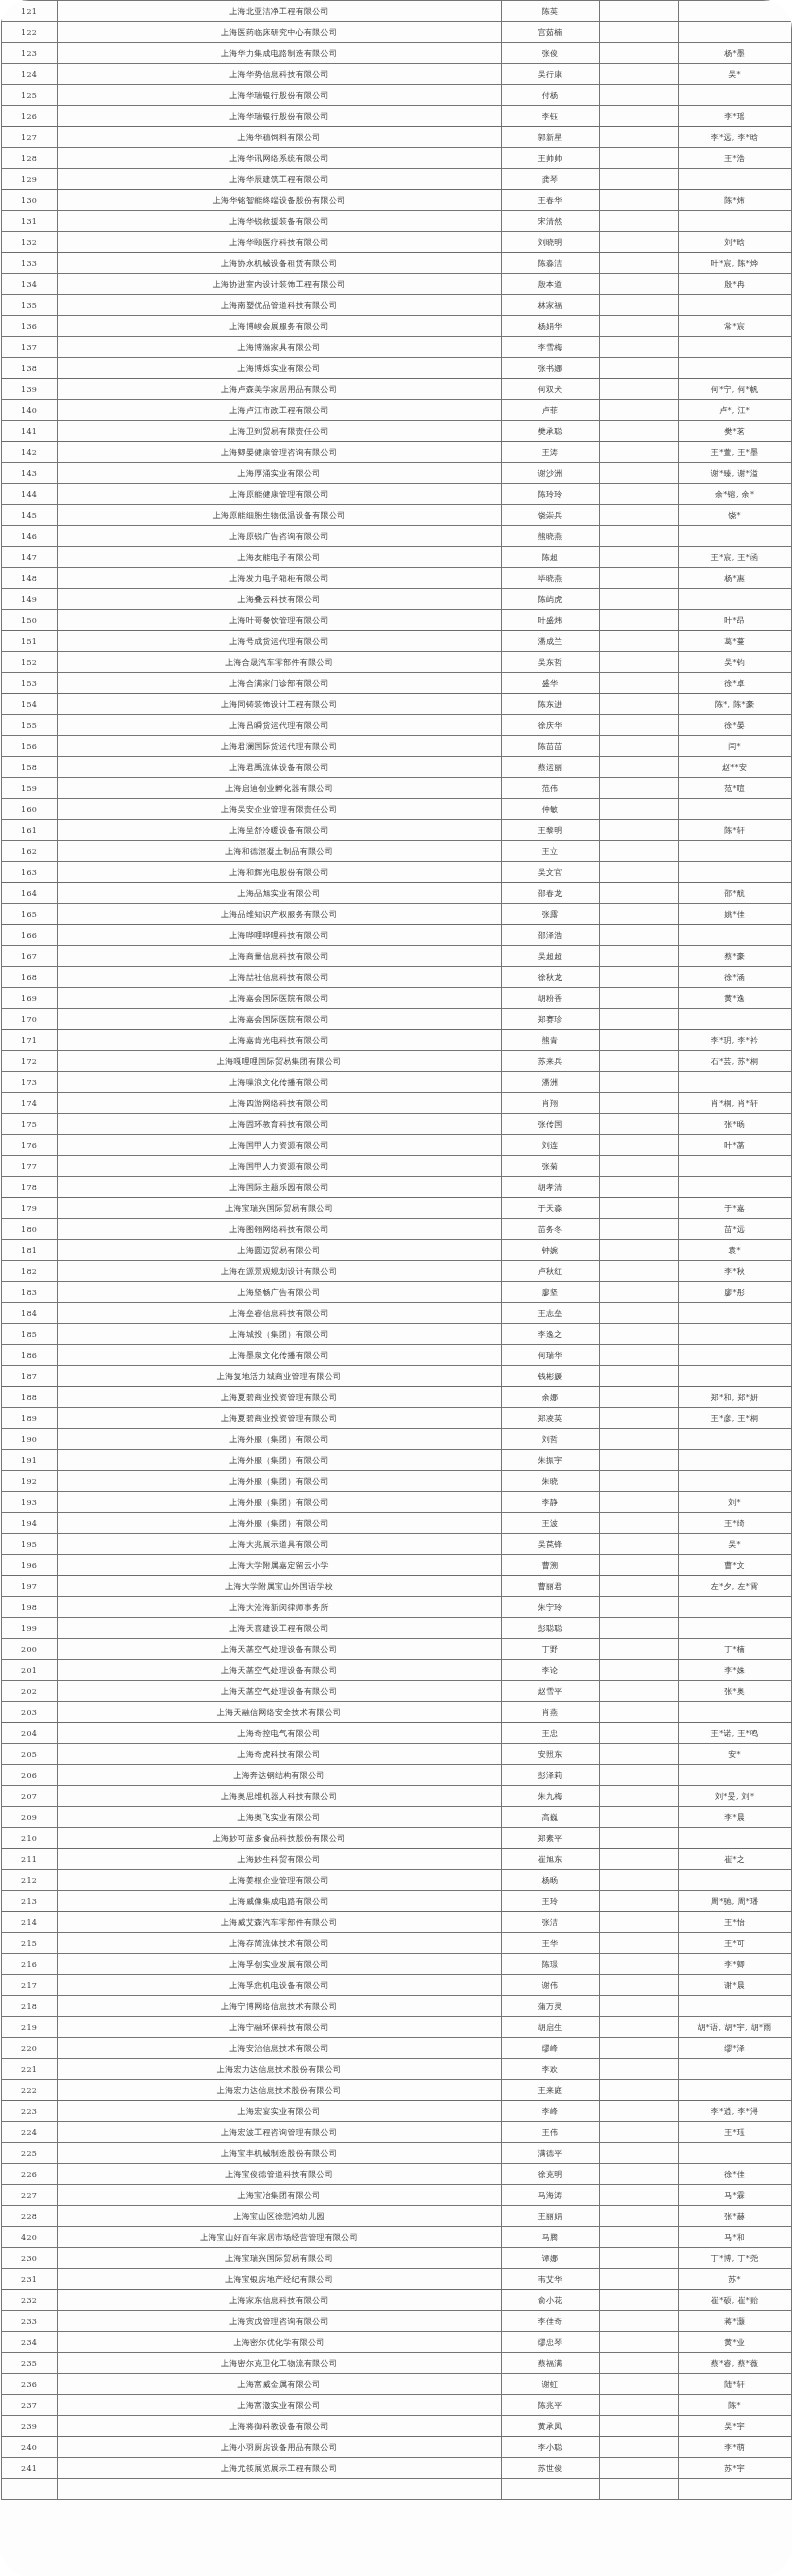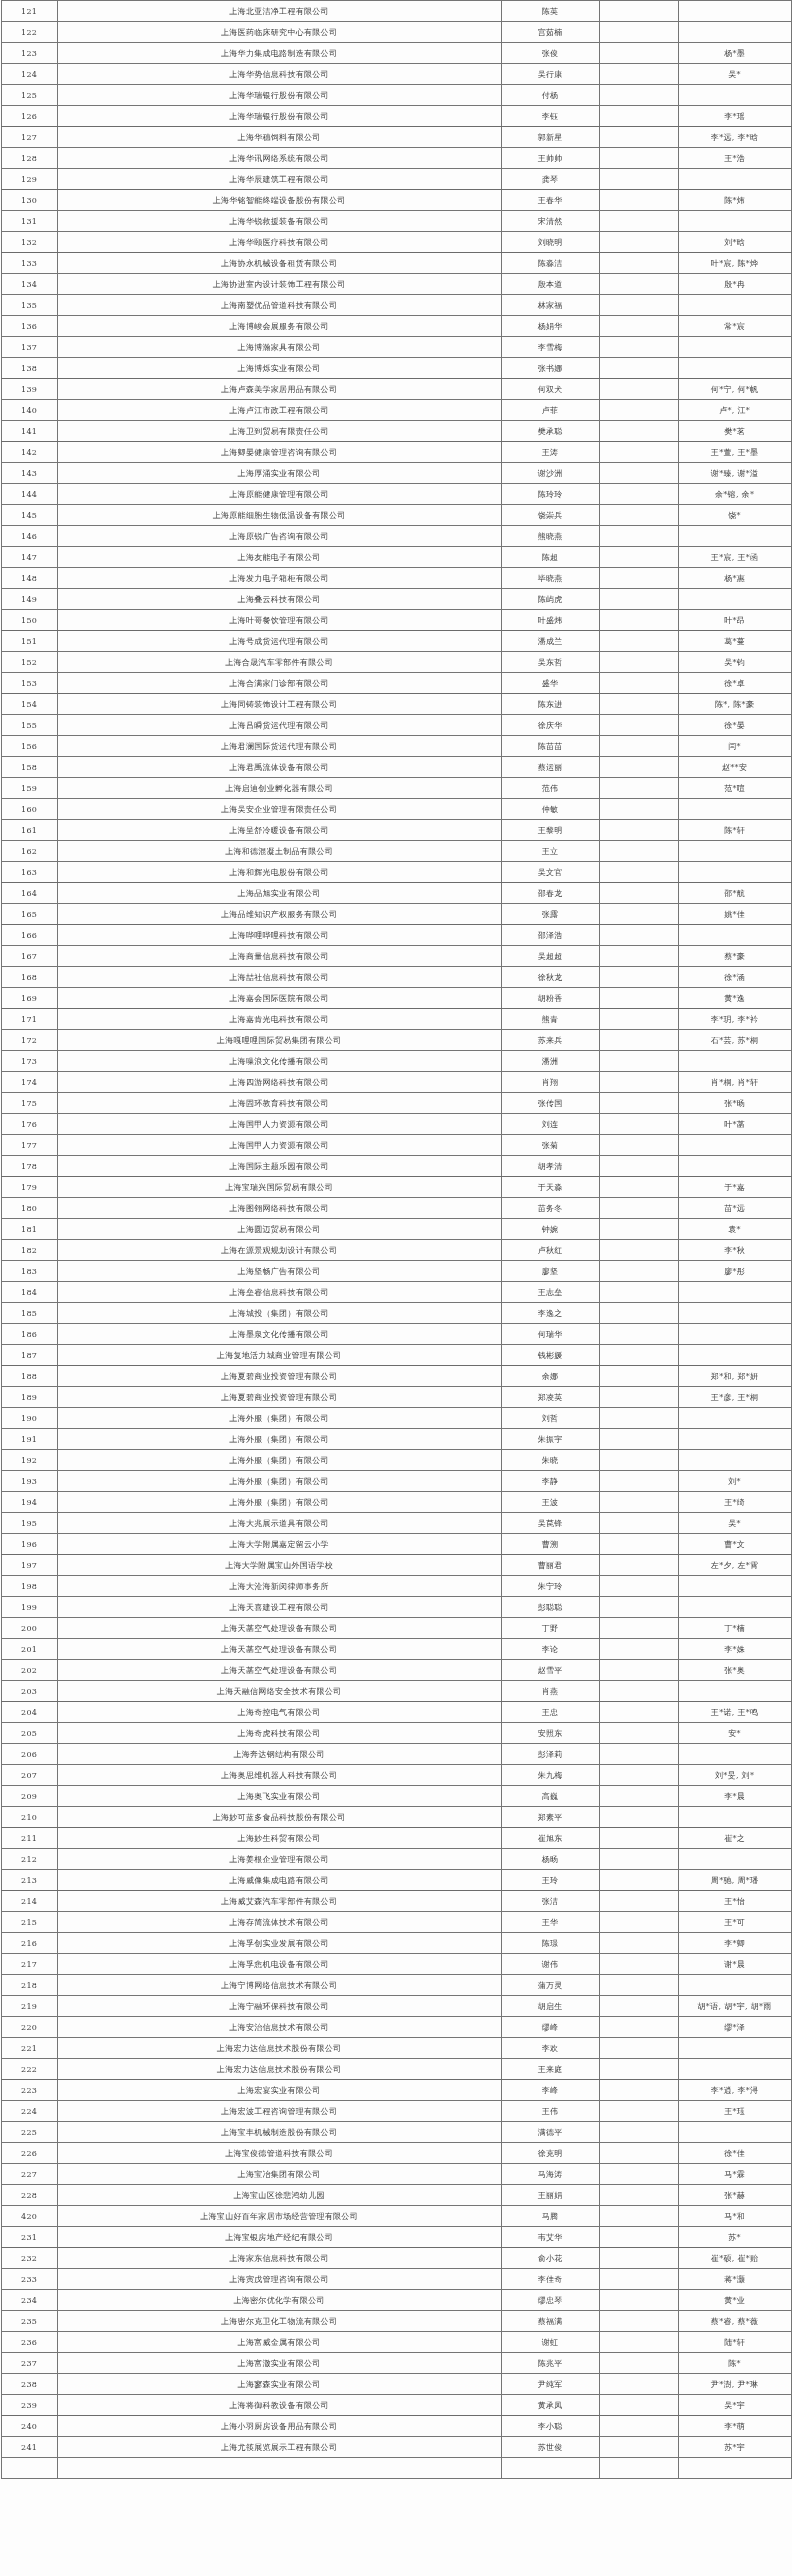--- a/index.html
+++ b/index.html
@@ -3,20 +3,21 @@
 <meta charset="utf-8">
 <style>
   html, body { margin: 0; padding: 0; background: #ffffff; }
   .page {
     width: 792px;
     height: 2576px;
     overflow: hidden;
     background: #fdfdfd;
     position: relative;
     font-family: "DejaVu Serif", "Liberation Serif", serif;
+    border-radius: 29px;
   }
   table.roster {
     border-collapse: collapse;
     table-layout: fixed;
     width: 791px;
     margin-left: 0.6px;
   }
   table.roster td {
     border: 0.6px solid #757575;
     padding: 0 1.2px;
@@ -376,20 +377,27 @@
     <td class="extra"></td>
     <td class="children">徐*涵</td>
   </tr>
         <tr>
     <td class="num">169</td>
     <td class="company">上海嘉会国际医院有限公司</td>
     <td class="parent">胡粉香</td>
     <td class="extra"></td>
     <td class="children">黄*逸</td>
   </tr>
+        <tr>
+    <td class="num">170</td>
+    <td class="company">上海嘉会国际医院有限公司</td>
+    <td class="parent">郑赛珍</td>
+    <td class="extra"></td>
+    <td class="children"></td>
+  </tr>
         <tr class="sep">
     <td class="num">171</td>
     <td class="company">上海嘉肯光电科技有限公司</td>
     <td class="parent">熊青</td>
     <td class="extra"></td>
     <td class="children">李*玥, 李*衿</td>
   </tr>
         <tr>
     <td class="num">172</td>
     <td class="company">上海嘎哩哩国际贸易集团有限公司</td>
@@ -783,20 +791,27 @@
     <td class="children">张*赫</td>
   </tr>
         <tr>
     <td class="num">420</td>
     <td class="company">上海宝山好百年家居市场经营管理有限公司</td>
     <td class="parent">马腾</td>
     <td class="extra"></td>
     <td class="children">马*和</td>
   </tr>
         <tr>
+    <td class="num">230</td>
+    <td class="company">上海宝瑞兴国际贸易有限公司</td>
+    <td class="parent">谭娜</td>
+    <td class="extra"></td>
+    <td class="children">丁*博, 丁*尧</td>
+  </tr>
+        <tr>
     <td class="num">231</td>
     <td class="company">上海宝银房地产经纪有限公司</td>
     <td class="parent">韦艾华</td>
     <td class="extra"></td>
     <td class="children">苏*</td>
   </tr>
         <tr class="sep">
     <td class="num">232</td>
     <td class="company">上海家东信息科技有限公司</td>
     <td class="parent">俞小花</td>
@@ -830,27 +845,20 @@
     <td class="parent">谢虹</td>
     <td class="extra"></td>
     <td class="children">陆*轩</td>
   </tr>
         <tr>
     <td class="num">237</td>
     <td class="company">上海富澈实业有限公司</td>
     <td class="parent">陈兆平</td>
     <td class="extra"></td>
     <td class="children">陈*</td>
-  </tr>
-        <tr>
-    <td class="num">238</td>
-    <td class="company">上海寥森实业有限公司</td>
-    <td class="parent">尹纯军</td>
-    <td class="extra"></td>
-    <td class="children">尹*澍, 尹*琳</td>
   </tr>
         <tr>
     <td class="num">239</td>
     <td class="company">上海将御科教设备有限公司</td>
     <td class="parent">黄承凤</td>
     <td class="extra"></td>
     <td class="children">吴*宇</td>
   </tr>
         <tr class="sep">
     <td class="num">240</td>

